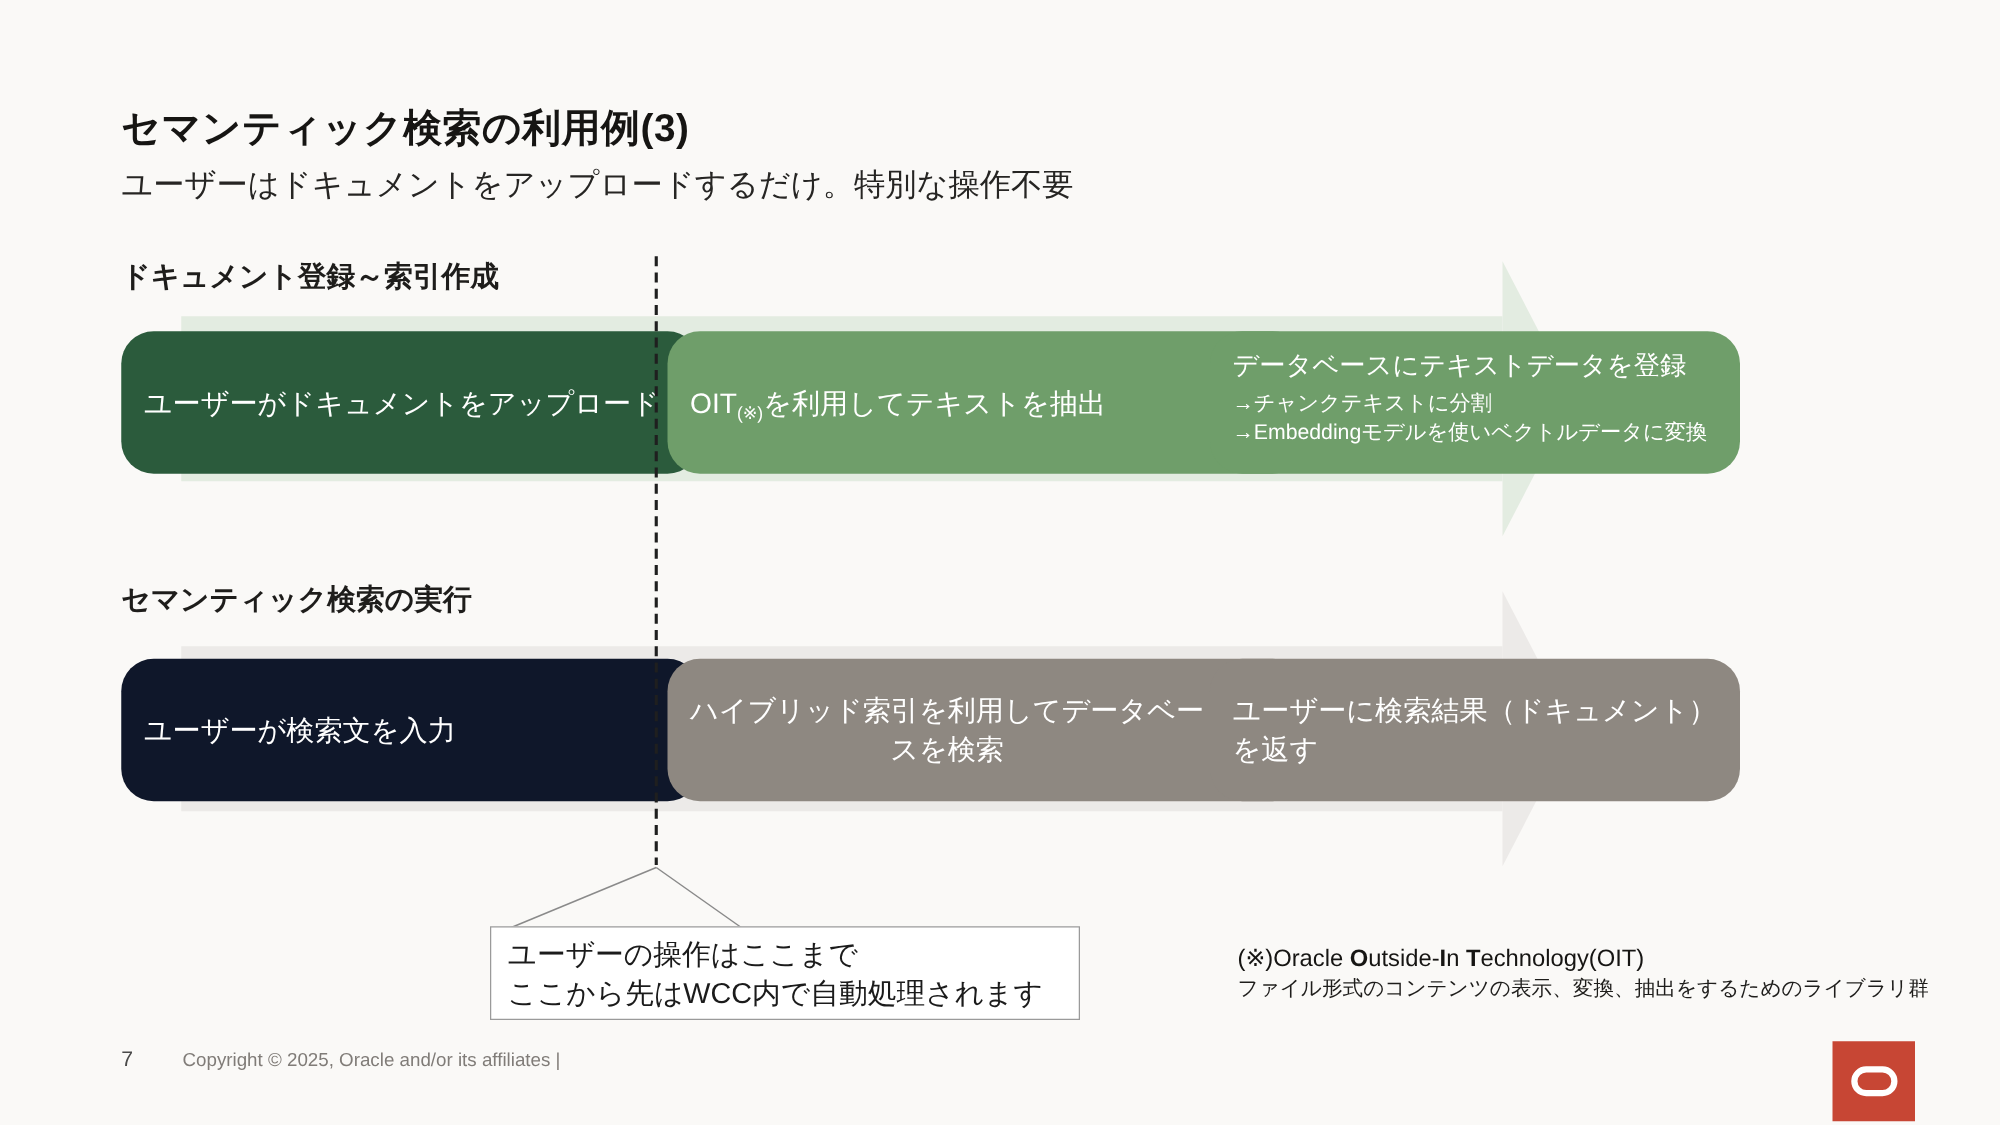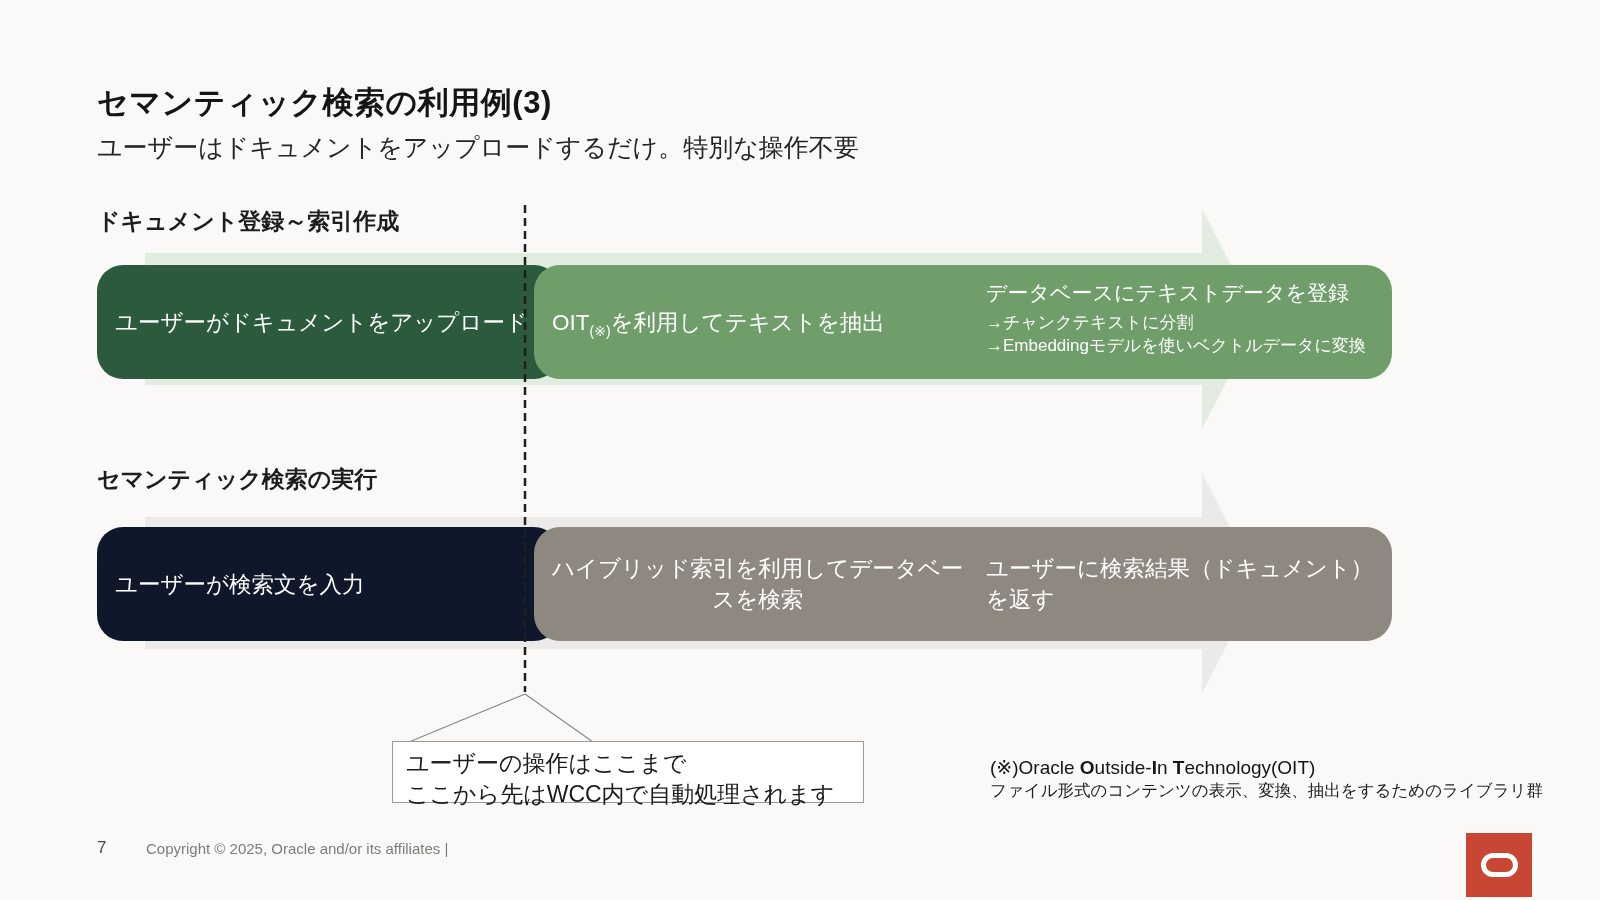--- a/index.html
+++ b/index.html
@@ -42,21 +42,21 @@
   .bg-gray{background:#8E8881;}
   .step .sub{font-size:14px;vertical-align:sub;line-height:0;}
   .step-stacked{display:block;padding-top:13px;}
   .step-stacked .step-title{font-size:21px;line-height:30px;margin-bottom:3px;}
   .step-stacked .step-detail{font-size:17px;line-height:23px;}
 
   
   .divider-svg{left:0;top:0;pointer-events:none;}
 
   
-  .callout-box{left:392px;top:741px;width:472px;height:62px;background:#ffffff;
+  .callout-box{left:392px;top:741px;width:472px;height:75px;background:#ffffff;
         border:1px solid #9a9a9a;box-sizing:border-box;padding:6px 0 0 13px;
         font-size:23px;line-height:31px;color:#1b1b1b;}
 
   
   .footnote-line1{left:990px;top:756px;font-size:19px;color:#161513;}
   .footnote-line1 b{font-weight:700;}
   .footnote-line2{left:990px;top:780px;font-size:16.5px;color:#1e1d1b;}
 
   
   .page-number{left:97px;top:838px;font-size:17px;color:#4a4a4a;}

